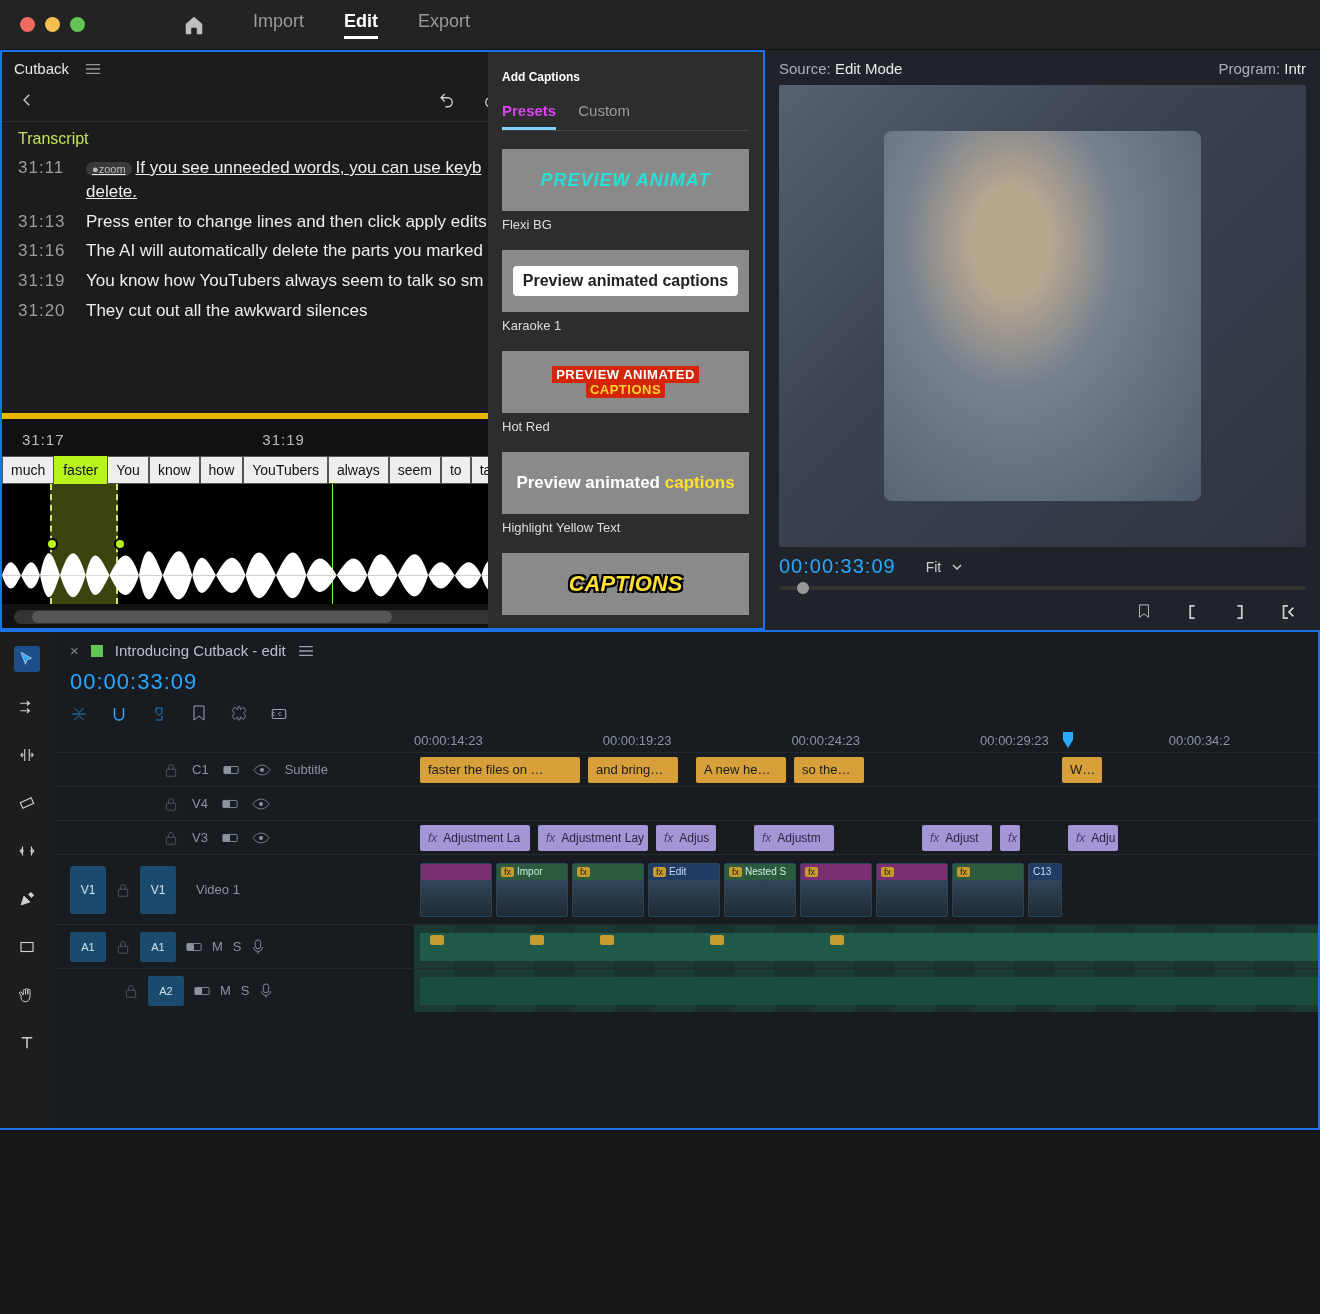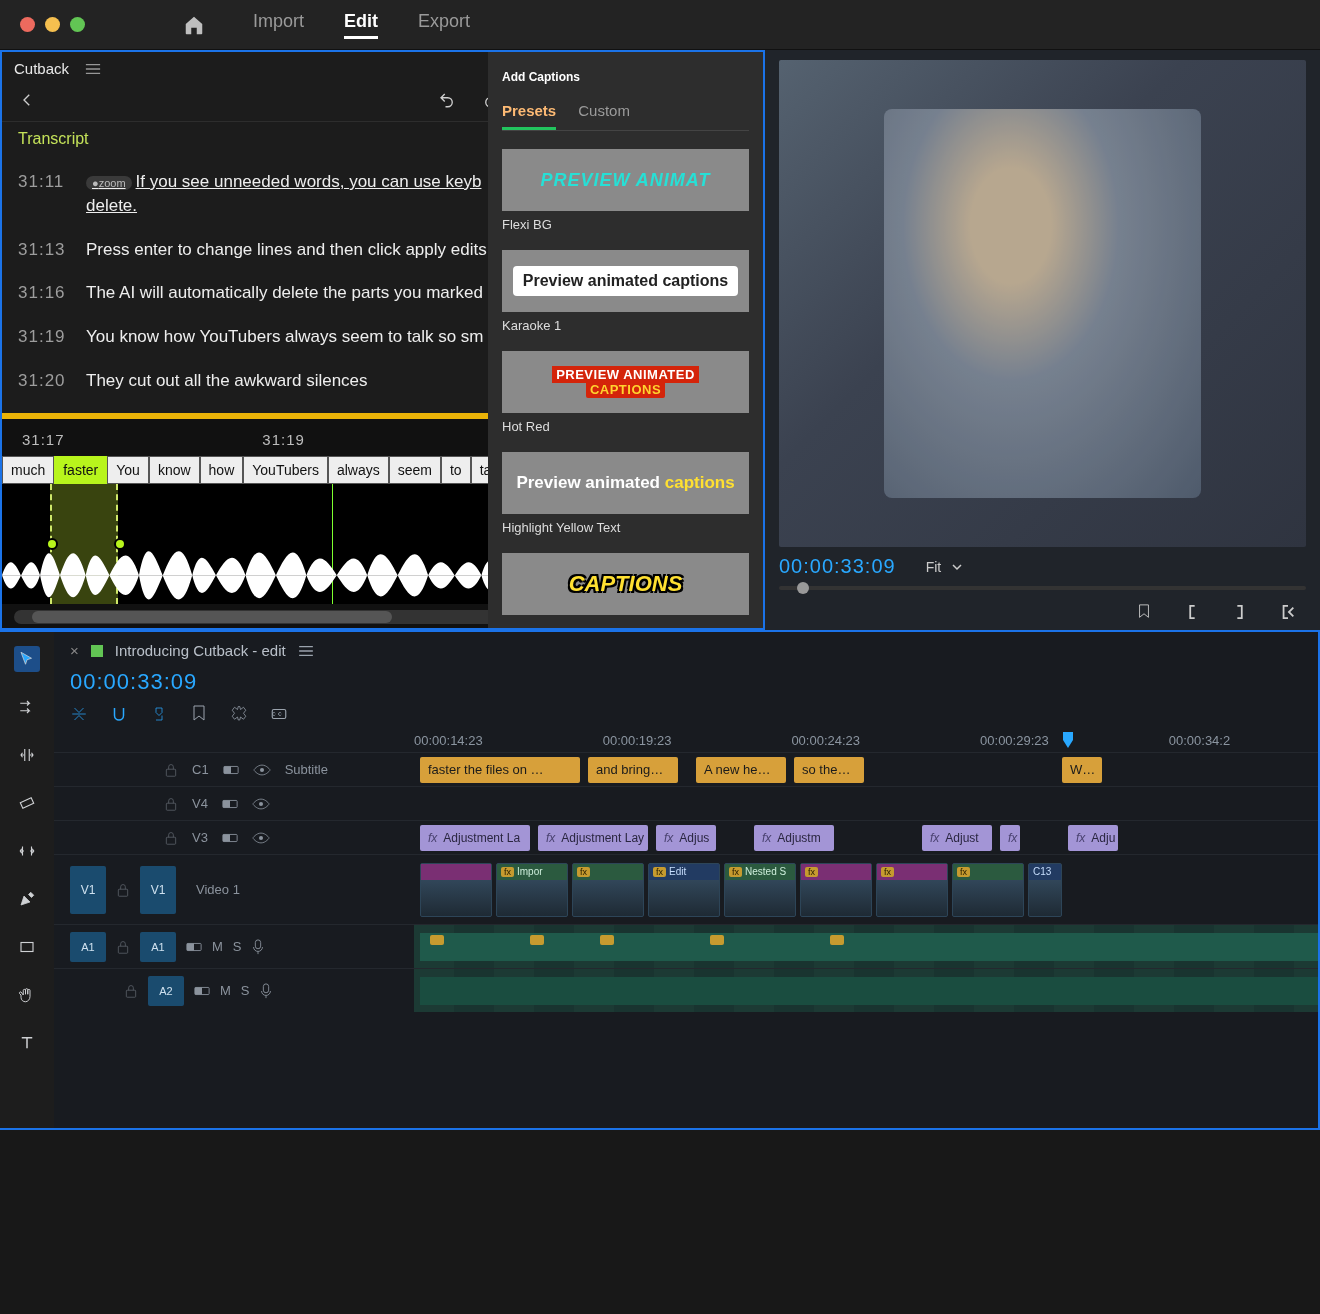--- a/index.html
+++ b/index.html
@@ -45,21 +45,21 @@
   .lp-header .menu-icon { margin-left:4px; opacity:.7;}
   .toolbar {
     display:flex; align-items:center; padding:4px 16px 10px; gap:26px; color:#d2d2d2;
     border-bottom:1px solid #2d2d2d;
   }
   .toolbar .spacer{flex:1;}
   .toolbar svg{width:18px;height:18px;fill:none;stroke:#cfcfcf;stroke-width:1.8;}
   .divider{width:1px;height:22px;background:#444;}
   .transcript-label { color:#c4e259; font-size:16px; padding:8px 16px 2px;}
   .trows { flex:1; overflow:hidden; padding:0 8px 0 16px;}
-  .trow { display:flex; gap:16px; margin:20px 0; font-size:17px; line-height:1.4;}
+  .trow { display:flex; gap:16px; margin:6px 0; font-size:17px; line-height:1.4;}
   .trow .ts { color:#9d9d9d; width:52px; flex-shrink:0; letter-spacing:1px;}
   .trow .txt { color:#eee; }
   .underline { text-decoration: underline; }
   .zoom-pill { background:#3a3a3a; border-radius:10px; padding:1px 6px; font-size:11px; color:#bbb; margin-right:4px;}
   .hl-blue { background:#1f5dff; color:#fff; padding:0 4px; border-radius:2px;}
   
   .wave-area { height:215px; background:#111; border-top:6px solid #eab308; position:relative;}
   .wave-times { display:flex; justify-content:space-between; padding:12px 20px 8px; color:#bdbdbd; font-size:15px; letter-spacing:1px;}
   .wave-times .cur{color:#b0e85b;}
   .word-cells { display:flex; height:28px; background:#222;}
@@ -74,21 +74,21 @@
   .scroll-thumb{height:14px;margin:6px 12px;background:#333;border-radius:8px;position:relative;}
   .scroll-thumb .th{position:absolute;left:18px;width:360px;top:1px;bottom:1px;background:#555;border-radius:8px;}
 
   
   .captions-panel {
     position:absolute; right:0; top:0; bottom:0; width:275px;
     background:#2d2d2d; padding:18px 14px; overflow:hidden;
   }
   .captions-panel h2{font-size:12px;font-weight:600;color:#fff;margin-bottom:18px;}
   .cap-tabs{display:flex;gap:22px;font-size:15px;border-bottom:1px solid #444;color:#9b9b9b;}
-  .cap-tabs .act{color:#fdba74;border-bottom:3px solid #22c55e;padding-bottom:8px;font-weight:600;}
+  .cap-tabs .act{color:#d946ef;border-bottom:3px solid #7dd3fc;padding-bottom:8px;font-weight:600;}
   .preset{margin-top:18px;}
   .preset .thumb{height:62px;border-radius:0;background:#8a8a8a;display:flex;align-items:center;justify-content:center;font-weight:700;text-align:center;padding:0 10px;}
   .preset .lbl{font-size:13px;color:#ddd;margin-top:6px;}
   .t-flexi{color:#26e0d6;font-style:italic;font-weight:800;font-size:18px;text-transform:uppercase;letter-spacing:1px;}
   .t-karaoke{background:#fff;color:#222;padding:6px 10px;border-radius:4px;font-size:16px;}
   .t-hotred{color:#fff;font-weight:900;font-size:13px;letter-spacing:.5px;text-transform:uppercase;}
   .t-hotred .y{color:#ffd22e;background:#d4240a;padding:1px 4px;border-radius:2px;}
   .t-hotred .w{background:#d4240a;padding:1px 4px;}
   .t-hy{color:#fff;font-weight:700;font-size:17px;}
   .t-hy .y{color:#ffe031;}
@@ -313,20 +313,24 @@
       </div>
       <div class="preset">
         <div class="thumb">
             <div class="t-cap">CAPTIONS</div>
           </div>
       </div>
     </div>
   </div>
 
   <div class="right-panel">
+    <div class="rp-header">
+      <span><span>Source:</span> <span class="val">Edit Mode</span></span>
+      <span><span>Program:</span> <span class="val">Intr</span></span>
+    </div>
     <div class="preview">
       <div class="person"></div>
     </div>
     <div class="tc-row">
       <span class="tc">00:00:33:09</span>
       <div class="fit-sel">
         <span>Fit</span>
         <svg class="chev" viewBox="0 0 12 12">
             <path d="M2 4l4 4 4-4" stroke="#ccc" fill="none" stroke-width="1.5"></path>
           </svg>

